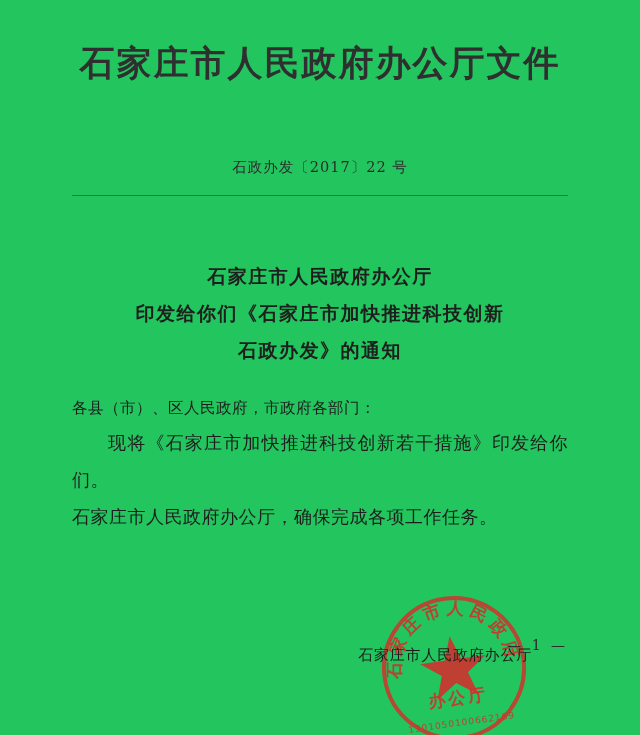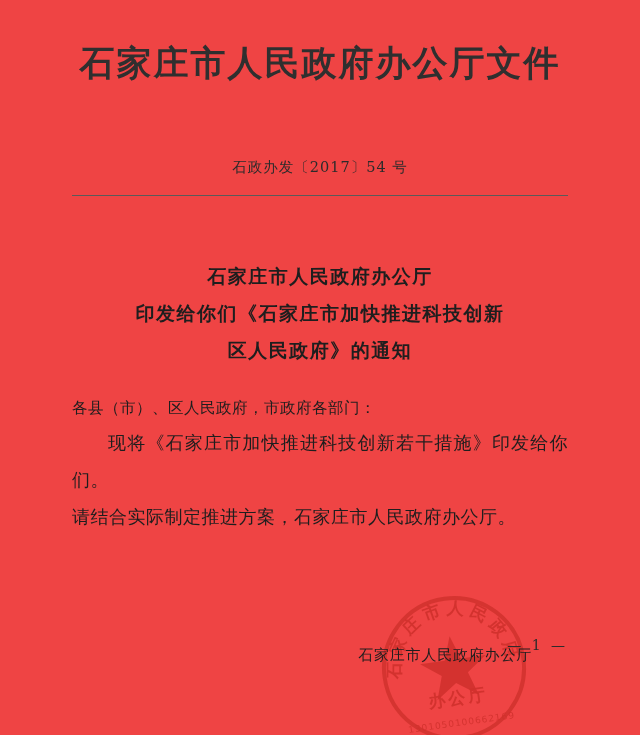--- a/index.html
+++ b/index.html
@@ -11,21 +11,21 @@
     width: 640px;
     height: 735px;
     font-family: "DejaVu Serif", "Liberation Serif", serif;
     color: #1a1a1a;
     overflow: hidden;
   }
   .page {
     position: relative;
     width: 640px;
     height: 735px;
-    background: #ef4444;
+    background: #22c55e;
     box-sizing: border-box;
     padding: 0 72px;
   }
   
   .masthead {
     text-align: center;
     padding-top: 42px;
   }
   .masthead-title {
     font-family: "DejaVu Serif", "Liberation Serif", serif;
@@ -125,34 +125,34 @@
 </head>
 <body>
 
 <div class="page">
 
   <div class="masthead">
     <div class="masthead-title">石家庄市人民政府办公厅文件</div>
   </div>
 
   <div class="docnum-wrap">
-    <div class="docnum">石政办发〔2017〕54 号</div>
+    <div class="docnum">石政办发〔2017〕22 号</div>
     <div class="rule"></div>
   </div>
 
   <div class="title-block">
     <div class="title-line">石家庄市人民政府办公厅</div>
     <div class="title-line">印发给你们《石家庄市加快推进科技创新</div>
-    <div class="title-line">区人民政府》的通知</div>
+    <div class="title-line">石政办发》的通知</div>
   </div>
 
   <div class="body-block">
     <div class="salutation">各县（市）、区人民政府，市政府各部门：</div>
     <div class="para indent">现将《石家庄市加快推进科技创新若干措施》印发给你们。</div>
-    <div class="para">请结合实际制定推进方案，石家庄市人民政府办公厅。</div>
+    <div class="para">石家庄市人民政府办公厅，确保完成各项工作任务。</div>
   </div>
 
   <div class="signature">
 
     <div class="seal">
       <svg width="152" height="152" viewBox="0 0 152 152" xmlns="http://www.w3.org/2000/svg">
         <circle cx="76" cy="76" r="70" fill="none" stroke="#d0312d" stroke-width="4" opacity="0.85"></circle>
         <path id="sealArc" d="M 76,76 m -54,0 a 54,54 0 1,1 108,0" fill="none" stroke="none"></path>
         <text font-family="DejaVu Serif, serif" font-size="17" font-weight="bold" fill="#d0312d" opacity="0.9" letter-spacing="5">
           <textPath href="#sealArc" startOffset="50%" text-anchor="middle">石家庄市人民政府</textPath>

